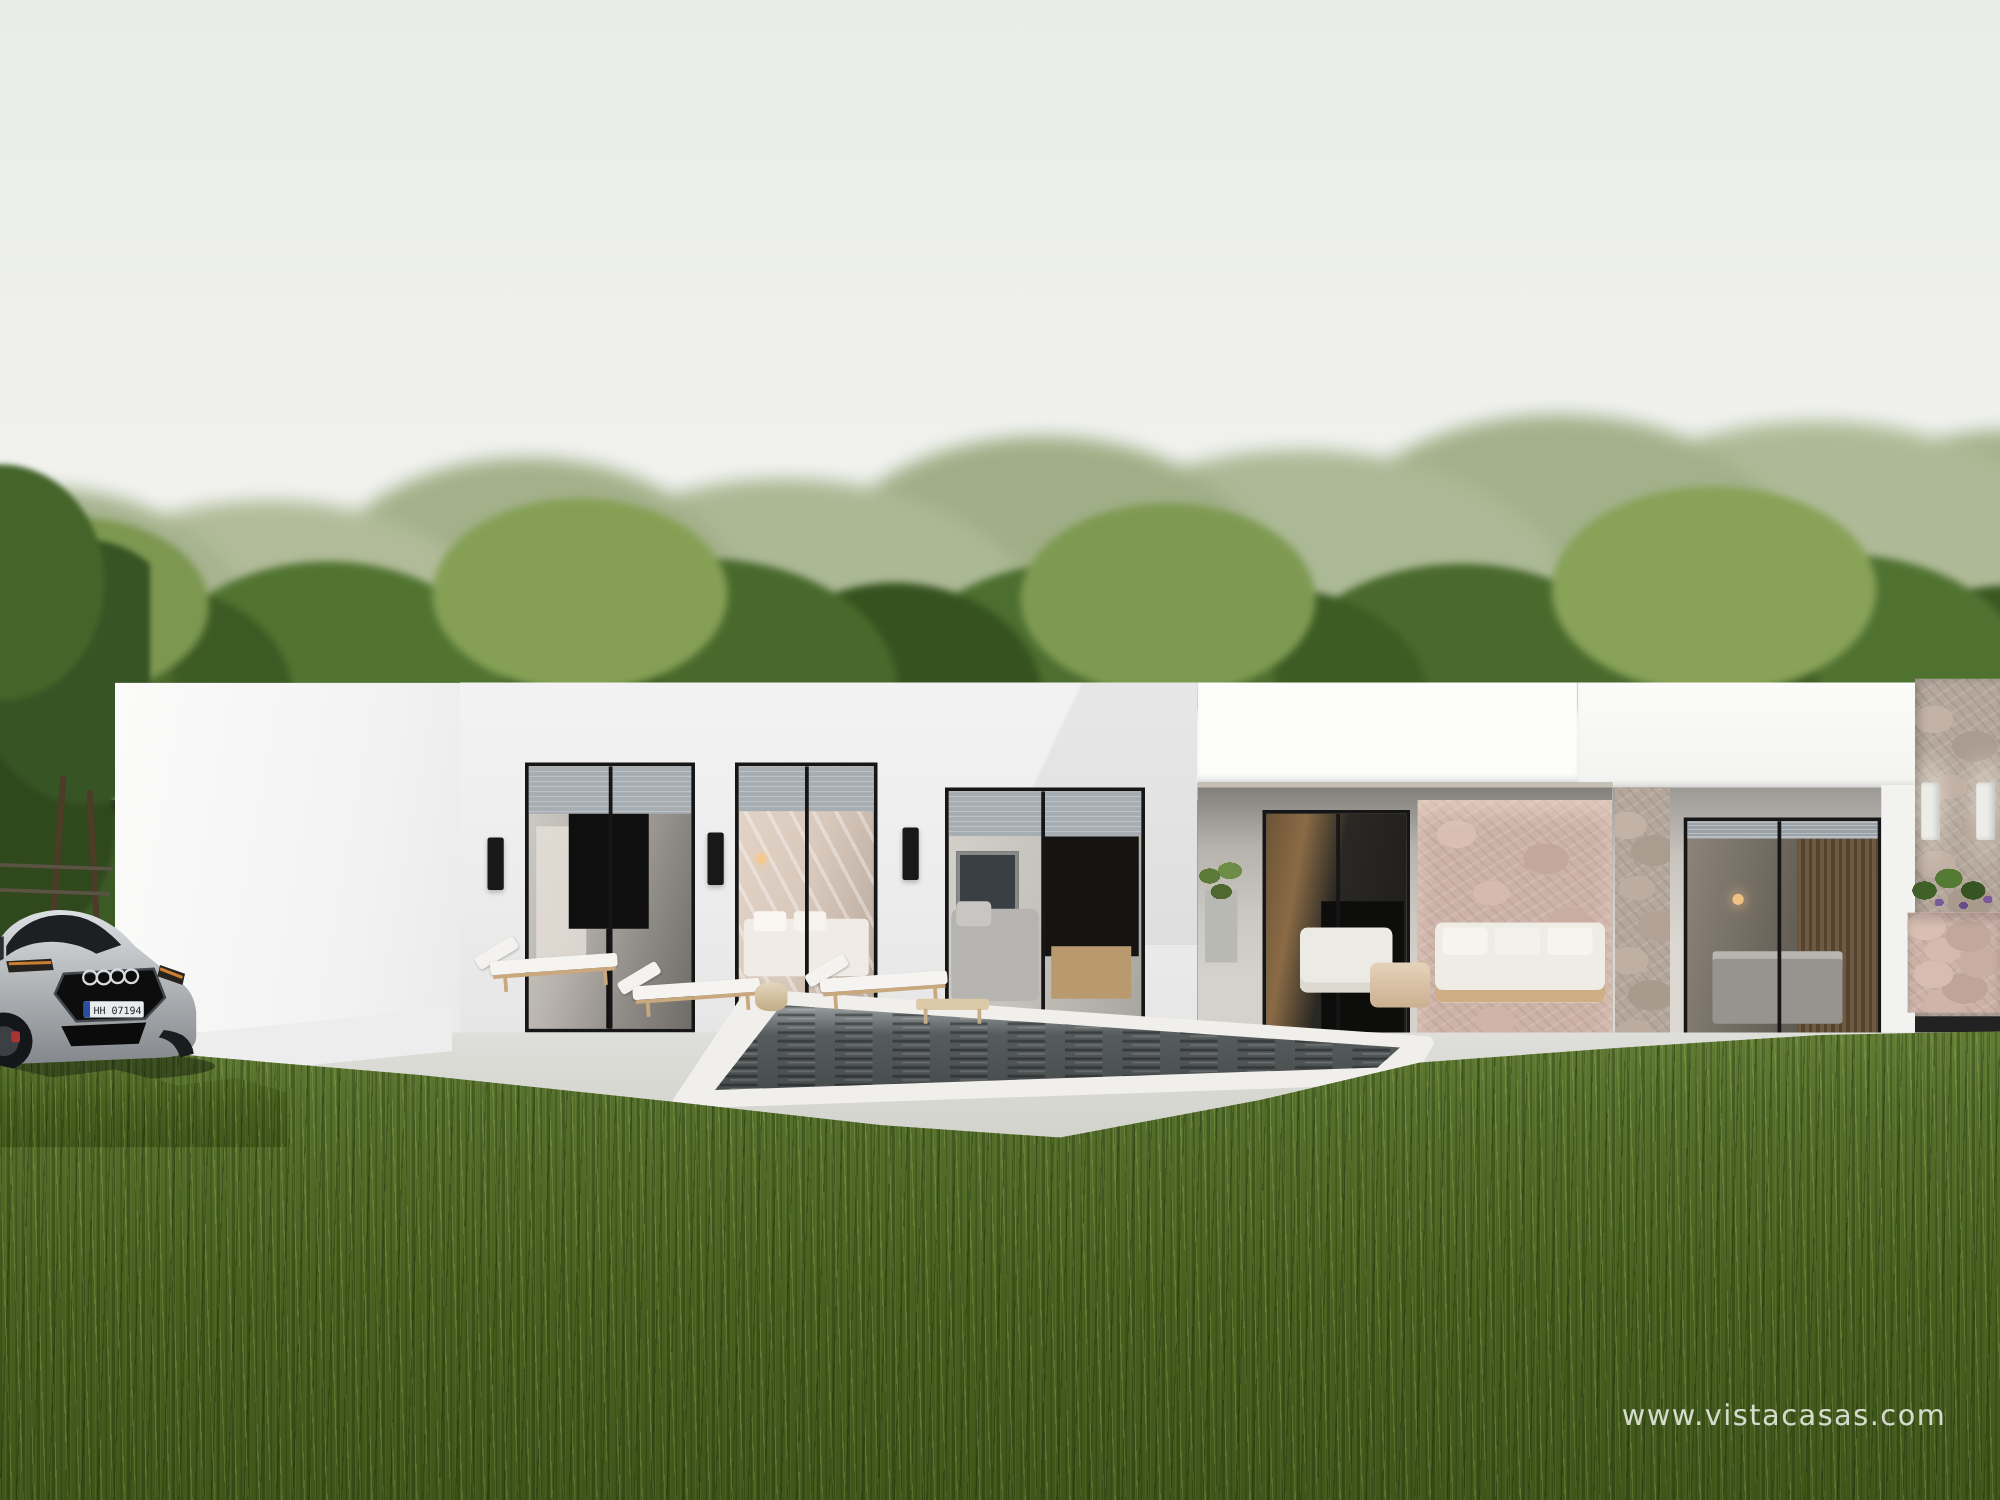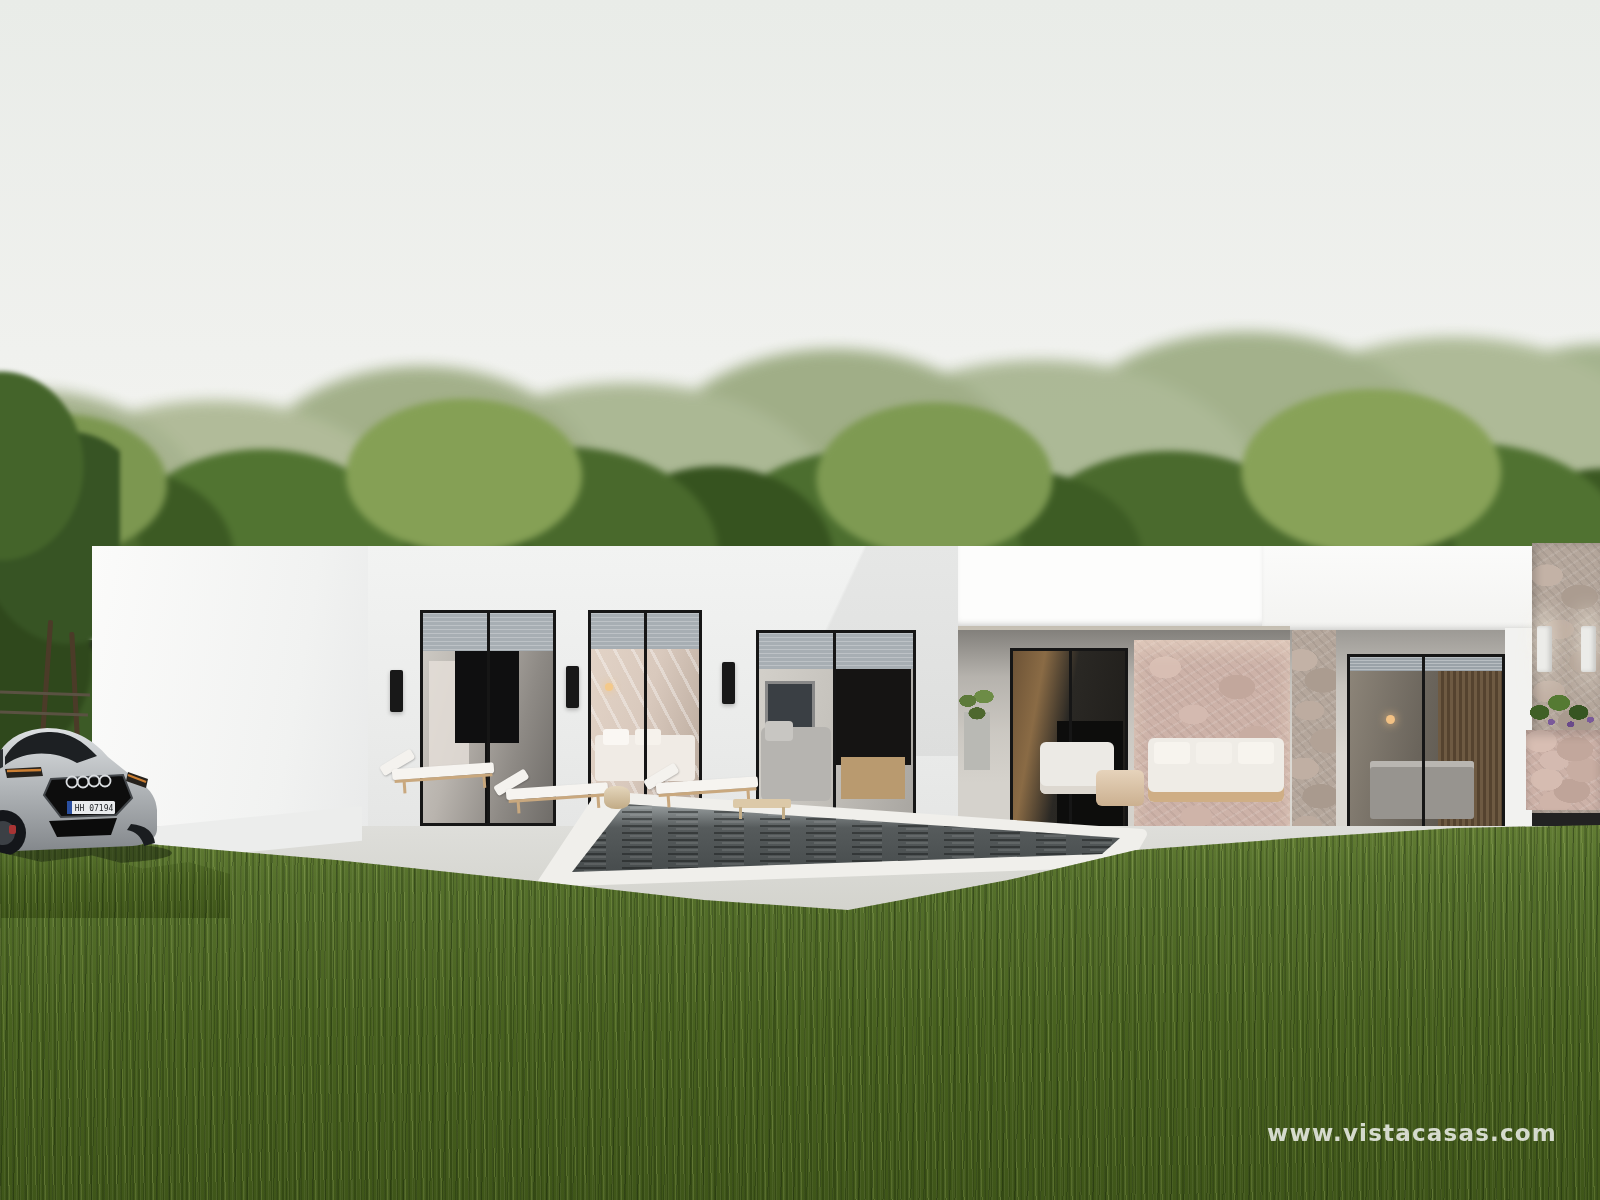--- a/index.html
+++ b/index.html
@@ -123,21 +123,21 @@
       repeating-linear-gradient(92deg,rgba(10,25,5,.24) 0 1px,transparent 1px 13px),
       repeating-linear-gradient(90deg,rgba(255,255,255,.05) 0 1px,transparent 1px 4px),
       linear-gradient(180deg,var(--grass-light,#647f35) 0%,#55702b 18%,#48611f 55%,var(--grass-dark,#3f5619) 100%);}
   .grass{left:0;top:815px;width:1600px;height:385px;z-index:30;
     clip-path:polygon(0 3.4%,10% 7.8%,21% 11.7%,34% 17.4%,44% 22.1%,53% 24.7%,63% 16.9%,71% 9.1%,81% 6%,91% 3.4%,100% 2.6%,100% 100%,0 100%);}
   .grass-front{left:0;top:838px;width:230px;height:80px;z-index:40;
     clip-path:polygon(0 18%,18% 30%,40% 22%,62% 38%,82% 30%,100% 45%,100% 100%,0 100%);}
   .car-svg{left:-5px;top:683px;z-index:35;}
 
   
-  .watermark{right:43px;top:1120px;z-index:50;font-size:23px;font-weight:700;
+  .watermark{right:43px;top:1120px;z-index:50;font-size:23px;font-weight:400;
     letter-spacing:1.2px;color:rgba(255,255,255,.78);}
 </style>
 </head>
 <body>
 
 <div class="stage">
 
   <div class="abs sky"></div>
   <div class="abs far-trees"></div>
   <div class="abs mid-trees"></div>

